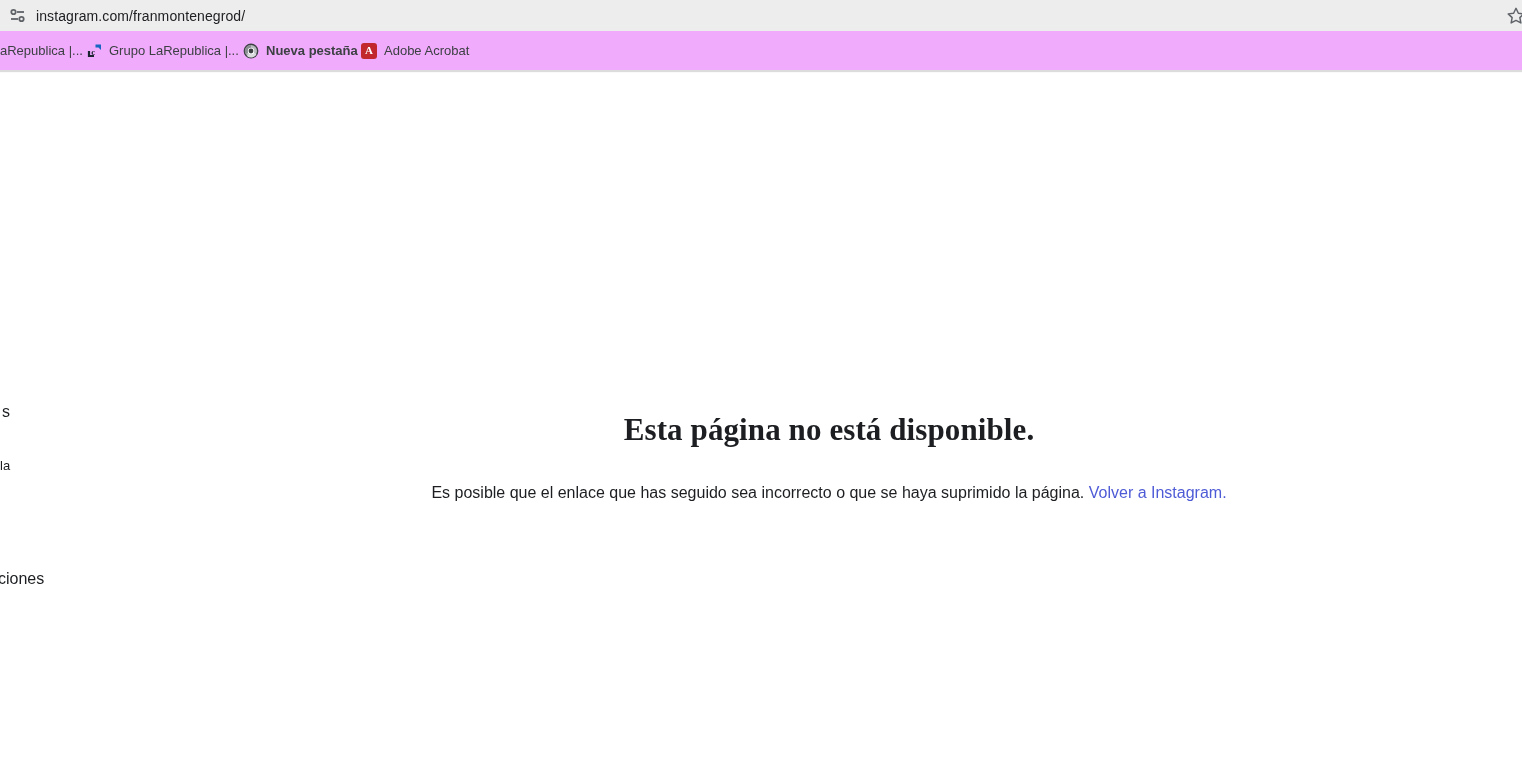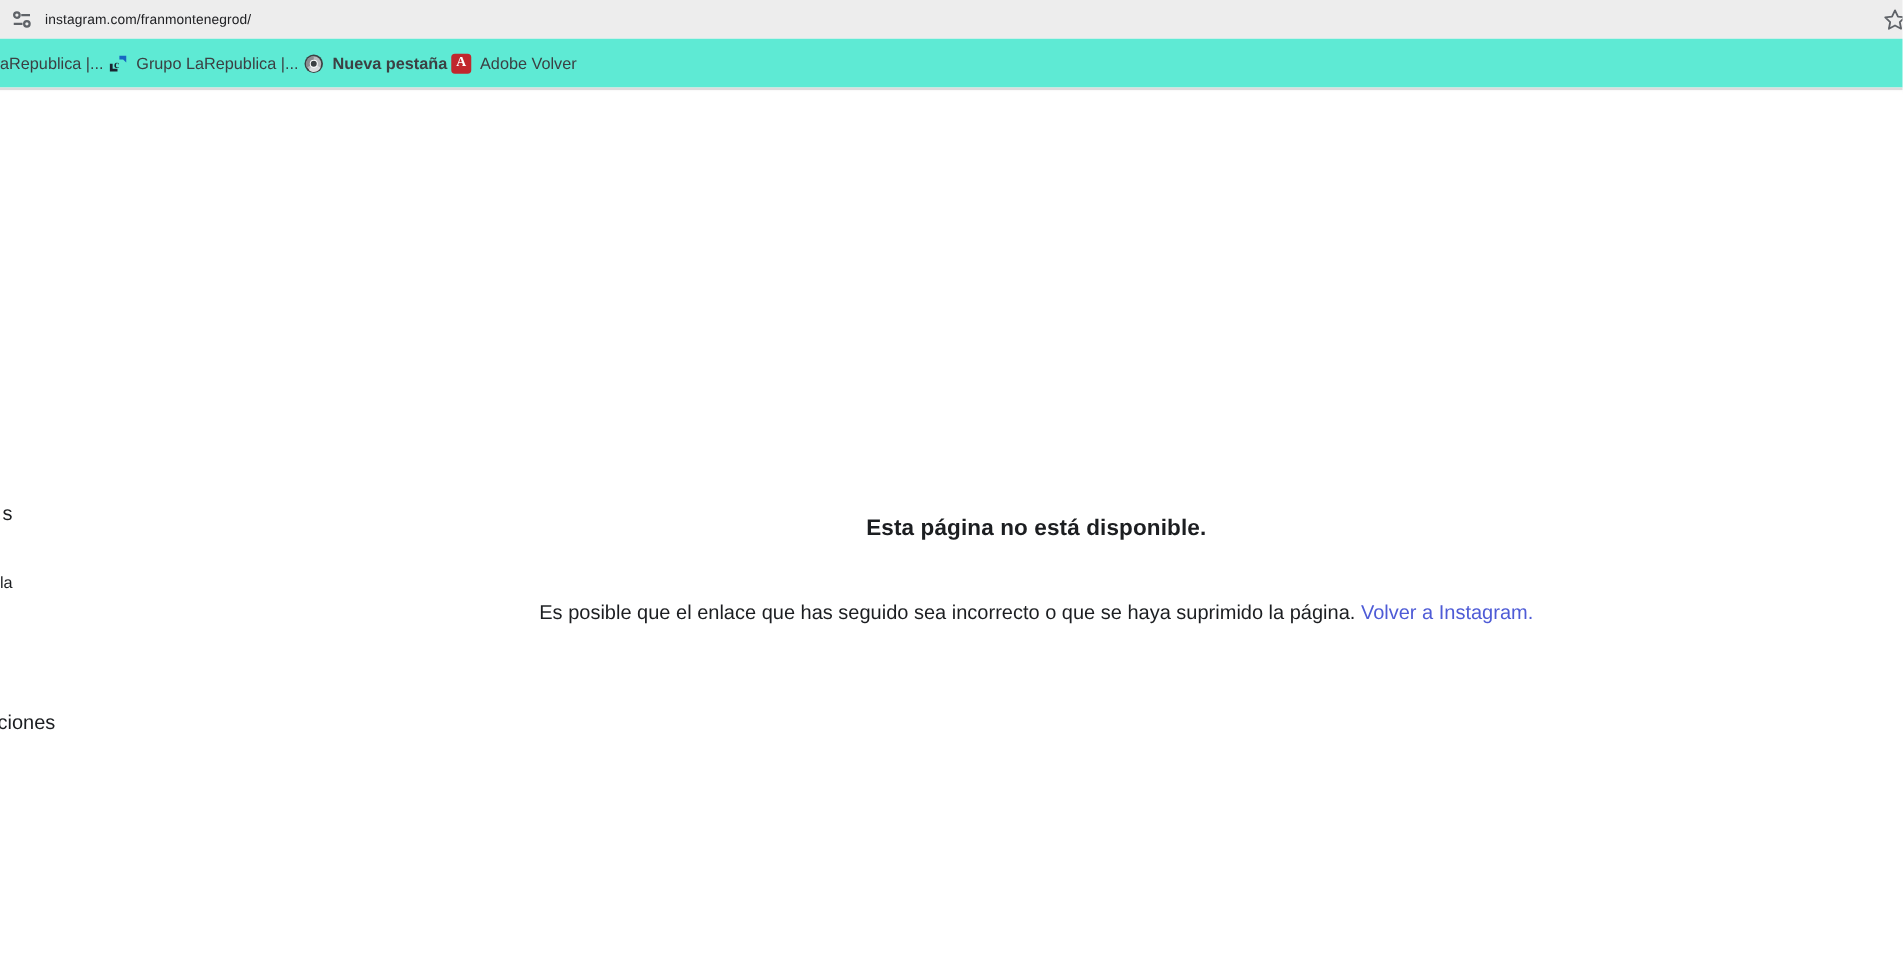--- a/index.html
+++ b/index.html
@@ -13,35 +13,35 @@
   
   .toolbar {
     position: absolute; left: 0; top: 0;
     width: 1522px; height: 31px;
     background: #ededed;
     display: flex; align-items: center;
   }
   .tune-icon { margin-left: 9px; width: 17px; height: 17px; flex: 0 0 auto; }
   .url-text {
     margin-left: 10px;
-    font-size: 11px;
+    font-size: 14px;
     color: #202124;
     letter-spacing: 0.1px;
     white-space: nowrap;
   }
   .star-wrap {
     position: absolute; left: 1505px; top: 5px;
     width: 17px; height: 22px; overflow: hidden;
   }
 
   
   .bookmarks-bar {
     position: absolute; left: 0; top: 31px;
     width: 1522px; height: 39px;
-    background: #5eead4;
+    background: #f0abfc;
     padding-left: 40px;
   }
   .bookmark {
     position: absolute; top: 0; height: 39px;
     display: flex; align-items: center;
     cursor: pointer;
     white-space: nowrap;
   }
   .bookmark .fav { width: 16px; height: 16px; margin-right: 7px; flex: 0 0 auto; position: relative; }
   .bookmark .bm-label { font-size: 13px; color: #3c4043; }
@@ -84,26 +84,27 @@
   #frag-2 { left: 0px;  top: 385px; font-size: 13px; }
   #frag-3 { left: -2px; top: 497px; }
 
   .error-block {
     position: absolute; left: 829px; top: 339px;
     transform: translateX(-50%);
     text-align: center;
     width: max-content;
   }
   .error-title {
-    font-size: 18px; font-weight: bold;
+    font-size: 31px; font-weight: bold;
     color: #1c1e21; letter-spacing: 0.1px;
     white-space: nowrap;
+    font-family: Liberation Serif, serif;
   }
   .error-msg {
-    margin-top: 49px;
+    margin-top: 36px;
     font-size: 16px; color: #1c1e21;
     white-space: nowrap;
   }
   .error-link {
     text-decoration: none;
     cursor: pointer;
   }
 </style>
 </head>
 <body>
@@ -155,21 +156,21 @@
     </span>
     <span class="bm-label">Nueva pestaña</span>
   </div>
 
   <div class="bookmark" id="bm-4">
     <span class="fav">
       <span class="acrobat-box">
           <span>A</span>
         </span>
     </span>
-    <span class="bm-label">Adobe Volver</span>
+    <span class="bm-label">Adobe Acrobat</span>
   </div>
 
 </div>
 
 <div class="toolbar-divider"></div>
 <div class="toolbar-divider-soft"></div>
 
 <div class="page">
 
   <div class="frag" id="frag-1">s</div>

